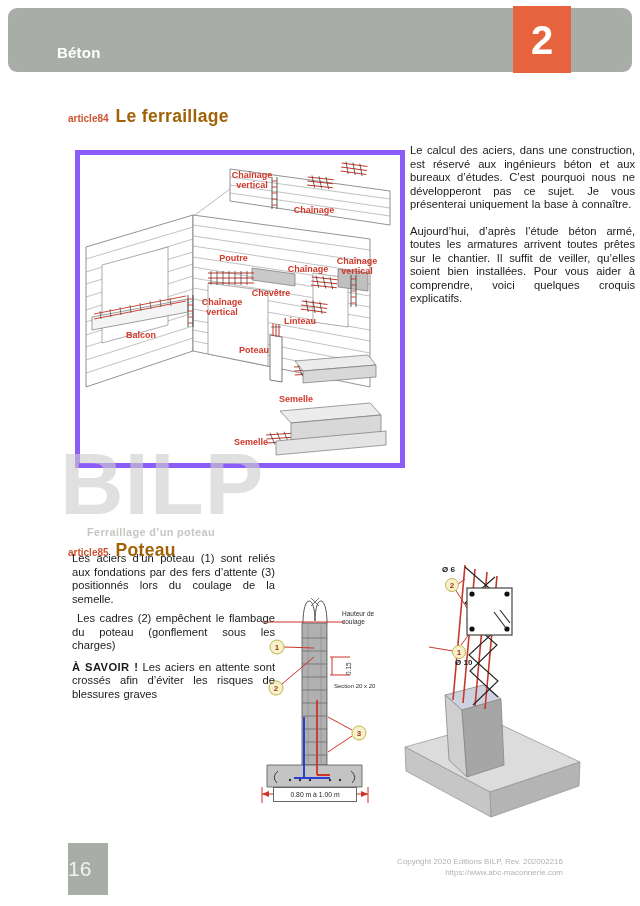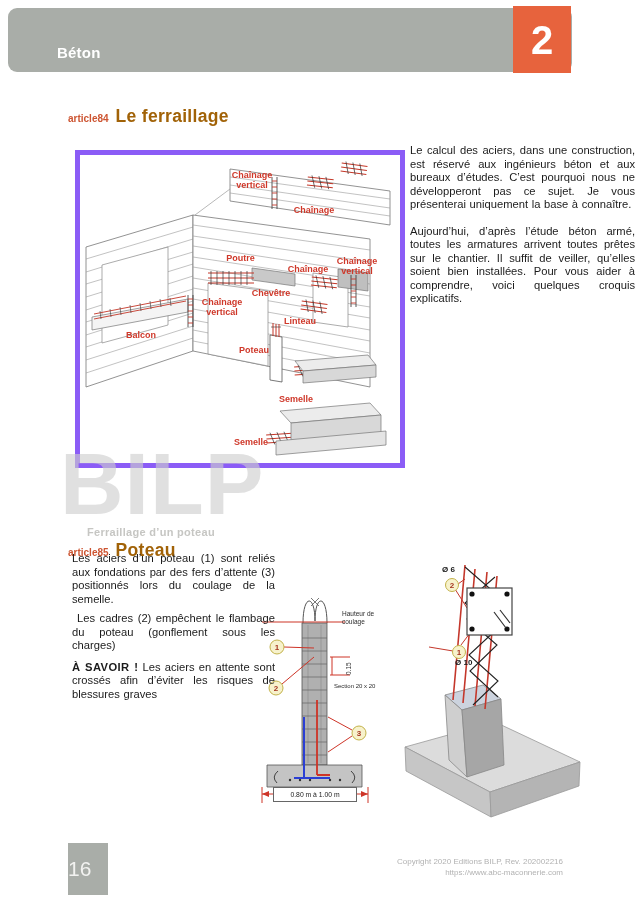--- a/index.html
+++ b/index.html
@@ -1,19 +1,19 @@
 <!DOCTYPE html>
 <html><head>
 <meta charset="utf-8">
 <style>
   html,body{margin:0;padding:0;background:#fff;}
   .page{position:relative;width:640px;height:906px;background:#fff;overflow:hidden;
         font-family:"Liberation Sans","DejaVu Sans",sans-serif;}
   
-  .header-bar{position:absolute;left:8px;top:8px;width:564px;height:64px;background:#a9ada8;border-radius:9px;}
+  .header-bar{position:absolute;left:8px;top:8px;width:624px;height:64px;background:#a9ada8;border-radius:9px;}
   .header-title{position:absolute;left:49px;top:36px;font-size:15px;font-weight:bold;color:#ffffff;letter-spacing:0.2px;}
   .chapter-badge{position:absolute;left:505px;top:-2px;width:58px;height:67px;background:#e7633d;
                  display:flex;align-items:center;justify-content:center;}
   .chapter-badge span{font-size:40px;font-weight:bold;color:#fff;line-height:1;}
   
   .heading{position:absolute;display:flex;align-items:baseline;gap:7px;}
   .h84{left:68px;top:106px;}
   .h85{left:68px;top:492px;margin-top:48px;}
   .a-tag{font-size:10px;font-weight:bold;color:#cd5532;}
   .a-title{font-size:17.5px;font-weight:bold;color:#a16207;letter-spacing:0.3px;}
@@ -122,21 +122,21 @@
       <polygon points="223,216 296,210 296,222 223,228" fill="#d8d8d8" stroke="#777" stroke-width="0.7"></polygon>
 
       <polygon points="200,256 290,248 301,260 211,268" fill="#ececec" stroke="#777" stroke-width="0.7"></polygon>
       <polygon points="211,268 301,260 301,282 211,290" fill="#d8d8d8" stroke="#777" stroke-width="0.7"></polygon>
       <polygon points="196,286 306,276 306,290 196,300" fill="#e4e4e4" stroke="#777" stroke-width="0.7"></polygon>
 
       <path d="M150,34L115,60" stroke="#999" stroke-width="0.7" fill="none"></path>
     </svg>
     <div class="red-label wrap" style="left:172px;top:25px;">Chaînage vertical</div>
     <div class="red-label" style="left:234px;top:55px;">Chaînage</div>
-    <div class="red-label" style="left:155px;top:103px;padding-left:11px;">Poutre</div>
+    <div class="red-label" style="left:148px;top:103px;padding-left:11px;">Poutre</div>
     <div class="red-label" style="left:228px;top:114px;">Chaînage</div>
     <div class="red-label wrap" style="left:277px;top:111px;">Chaînage vertical</div>
     <div class="red-label" style="left:191px;top:138px;">Chevêtre</div>
     <div class="red-label wrap" style="left:142px;top:152px;">Chaînage vertical</div>
     <div class="red-label" style="left:220px;top:166px;">Linteau</div>
     <div class="red-label" style="left:61px;top:180px;">Balcon</div>
     <div class="red-label" style="left:174px;top:195px;">Poteau</div>
     <div class="red-label" style="left:216px;top:244px;">Semelle</div>
     <div class="red-label" style="left:171px;top:287px;">Semelle</div>
   </div>

